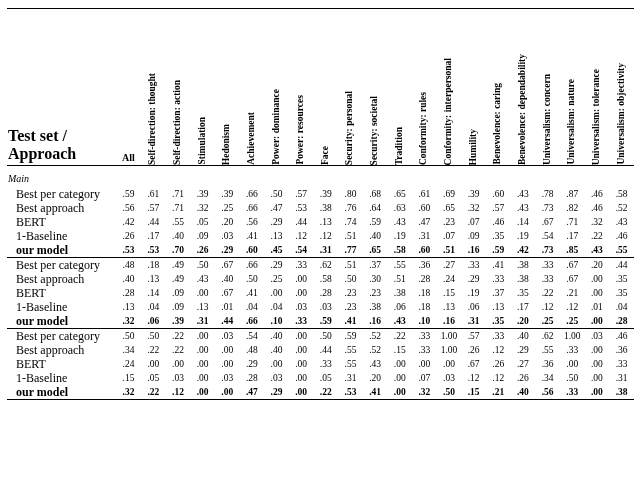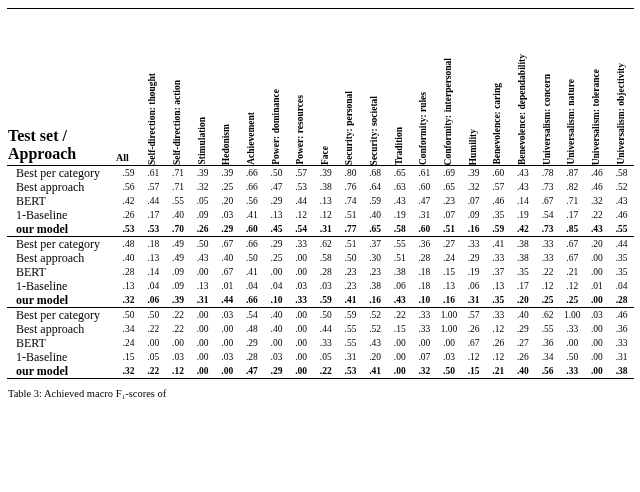--- a/index.html
+++ b/index.html
@@ -32,21 +32,21 @@
     text-align: left;
     vertical-align: bottom;
     font-size: 16px;
     font-weight: bold;
     padding-bottom: 2px;
     padding-left: 1px;
     margin-left: 40px;
   }
   th.allh {
     width: 25px;
-    text-align: left;
+    text-align: center;
     vertical-align: bottom;
     font-size: 10px;
     font-weight: bold;
     padding-bottom: 2px;
   }
   th.cat {
     vertical-align: bottom;
     height: 156px;
     text-align: center;
   }
@@ -153,20 +153,23 @@
           </th>
           <th class="cat">
             <div class="vert">Universalism: tolerance</div>
           </th>
           <th class="cat">
             <div class="vert">Universalism: objectivity</div>
           </th>
         </tr>
     </thead>
     <tbody id="table-body">
+        <tr>
+          <td colspan="22" class="section-title">Main</td>
+        </tr>
         <tr>
           <td class="approach">Best per category</td>
           <td class="num">.59</td>
           <td class="num">.61</td>
           <td class="num">.71</td>
           <td class="num">.39</td>
           <td class="num">.39</td>
           <td class="num">.66</td>
           <td class="num">.50</td>
           <td class="num">.57</td>
@@ -515,14 +518,13 @@
           <td class="num">.15</td>
           <td class="num">.21</td>
           <td class="num">.40</td>
           <td class="num">.56</td>
           <td class="num">.33</td>
           <td class="num">.00</td>
           <td class="num">.38</td>
         </tr>
       </tbody>
   </table>
-  <div class="caption">Table 3: Achieved macro F₁-scores of</div>
 </div>
 
 </body></html>

